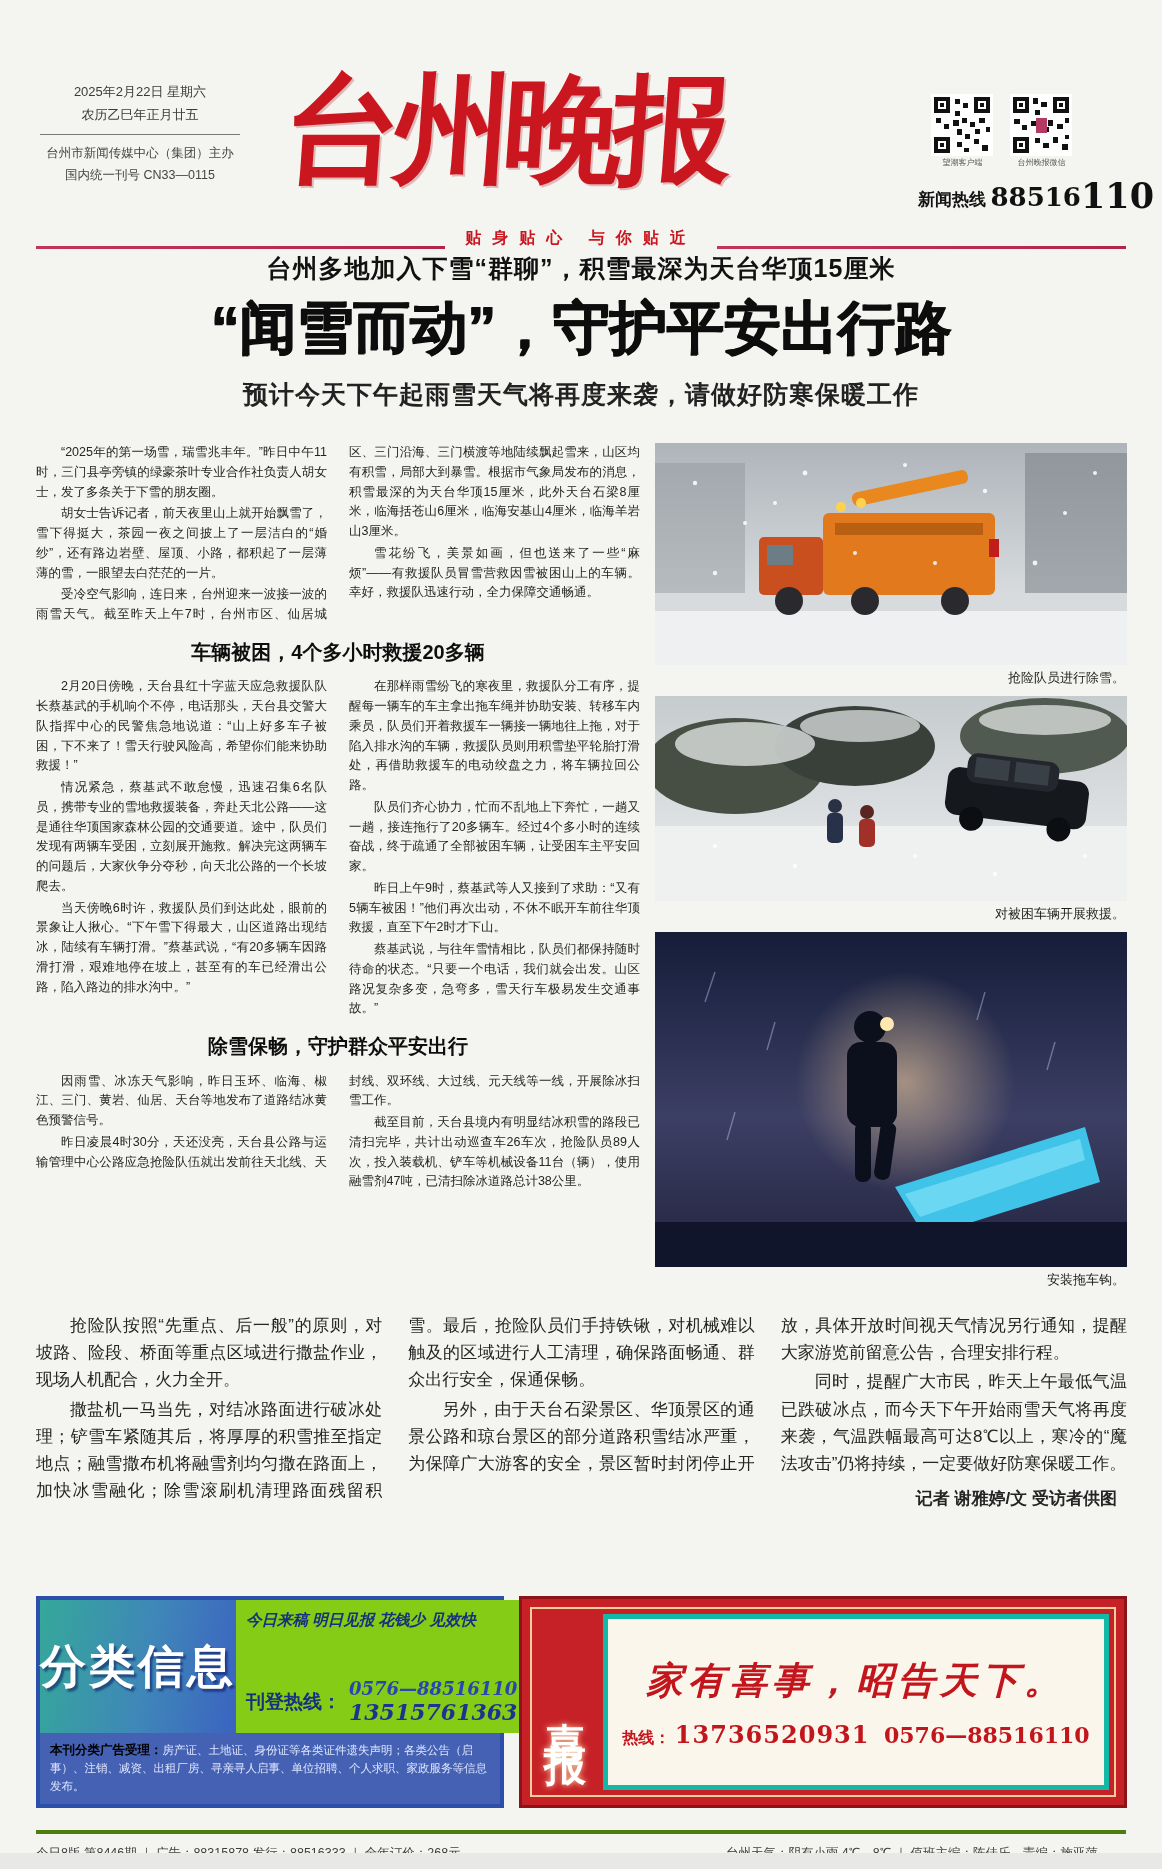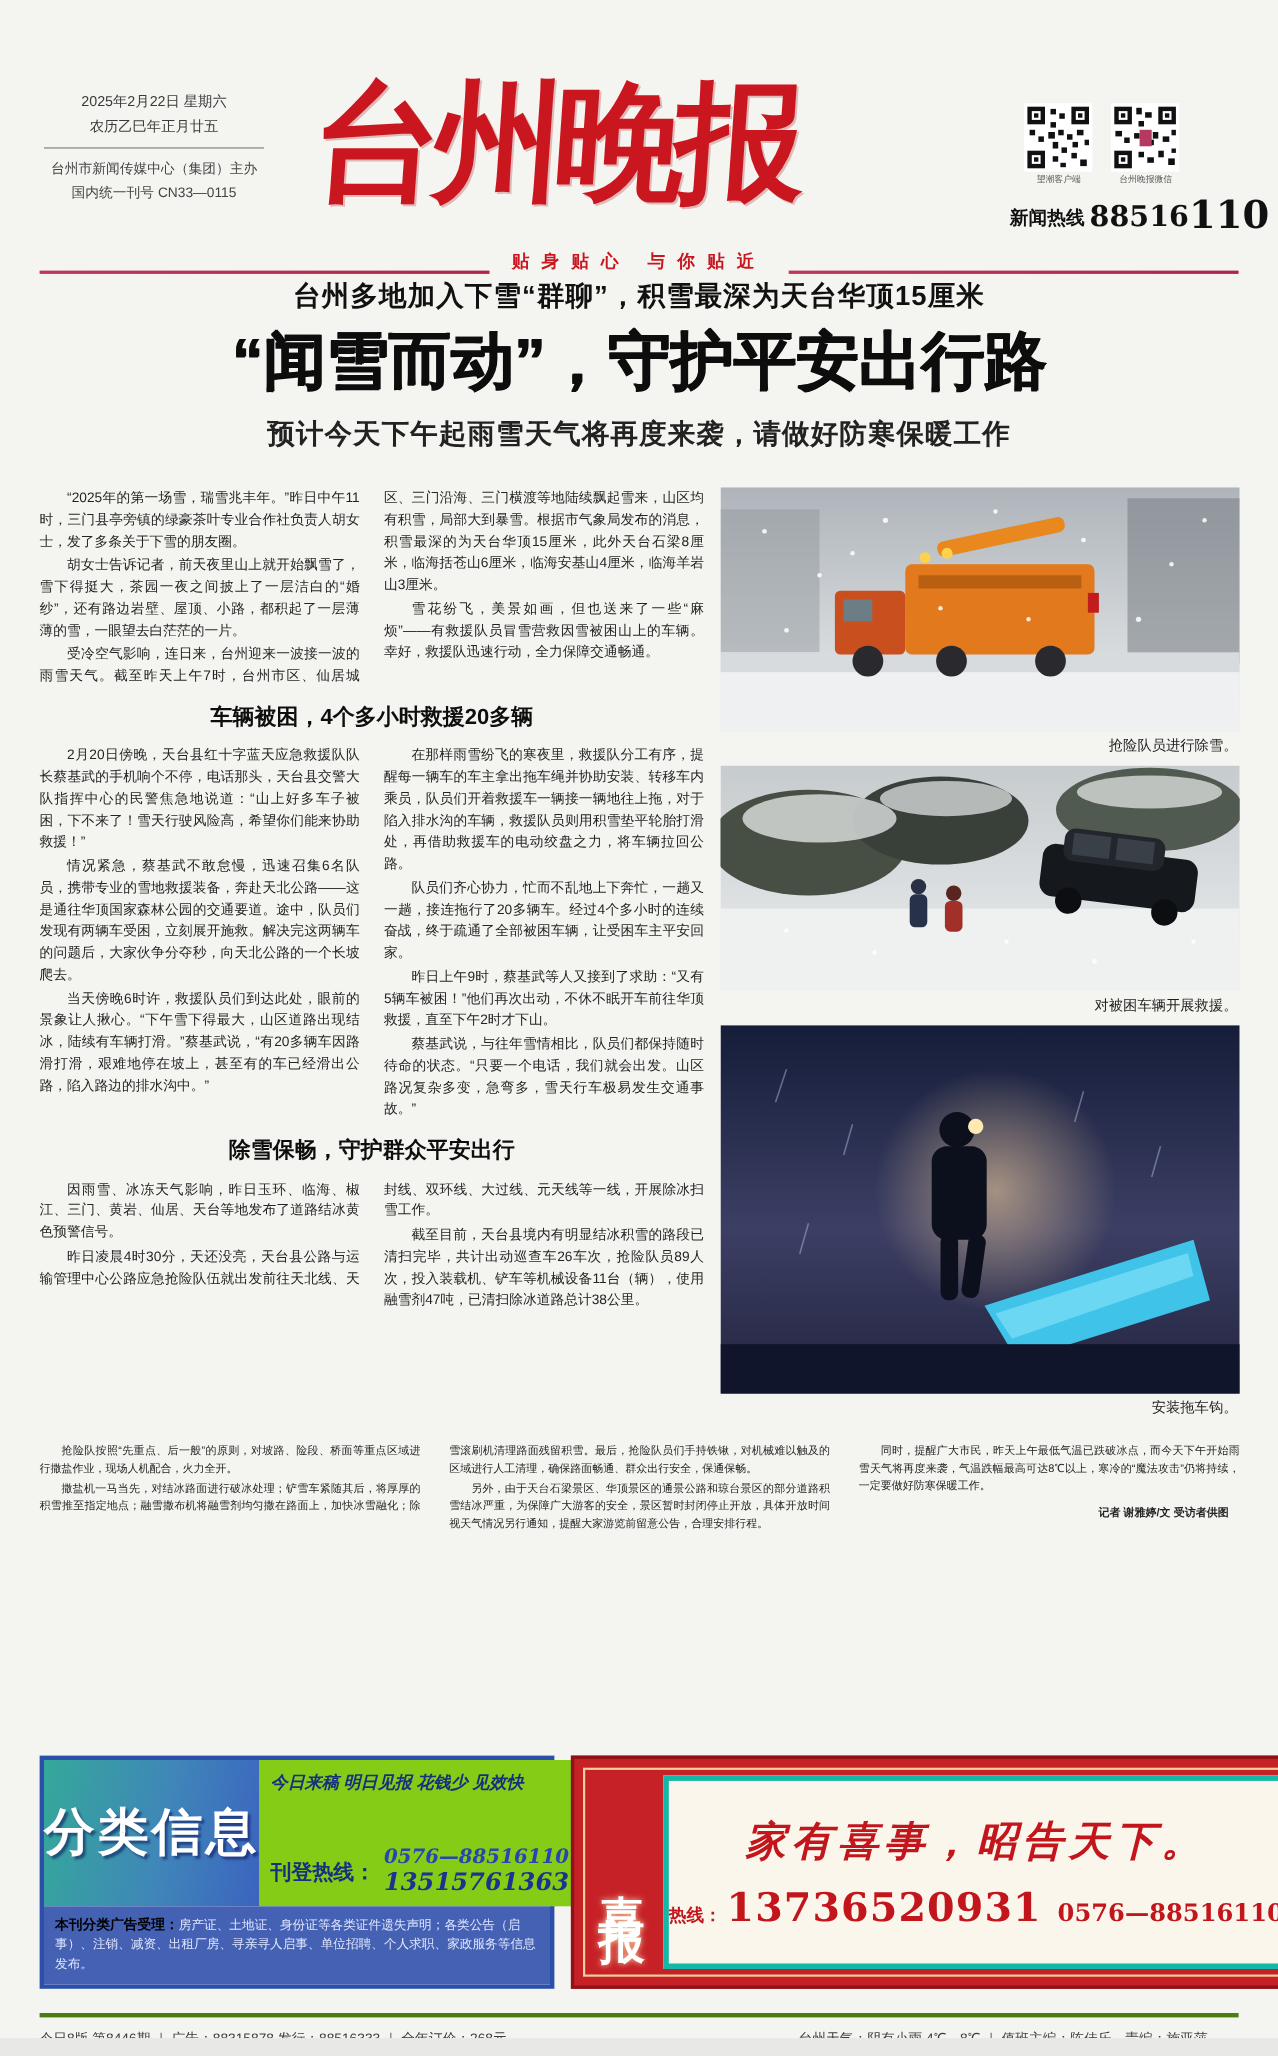--- a/index.html
+++ b/index.html
@@ -70,21 +70,21 @@
   }
   .article-cols p, .bottom-cols p { text-indent: 2em; margin-bottom: 2px; }
   .subhead {
     column-span: all; text-align: center;
     font-size: 20px; font-weight: 800; color: #0e0e0e;
     margin: 12px 0 9px;
   }
   .bottom-cols {
     position: absolute; left: 36px; top: 1312px; width: 1091px; height: 268px;
     column-count: 3; column-gap: 26px;
-    font-size: 10px; line-height: 1.6; text-align: justify; color: #242424;
+    font-size: 17px; line-height: 1.6; text-align: justify; color: #242424;
     overflow: hidden;
   }
   .credit { text-indent: 0 !important; text-align: right; font-weight: bold; padding-right: 10px; margin-top: 8px; }
   
   .photo-stack { position: absolute; left: 655px; top: 443px; width: 472px; }
   .photo-fig { margin-bottom: 6px; }
   .photo-fig svg { display: block; width: 472px; }
   .caption { text-align: right; font-size: 13px; color: #1e1e1e; margin: 4px 2px 9px 0; }
   
   .ads-row { position: absolute; left: 36px; top: 1596px; width: 1091px; height: 212px; display: flex; gap: 15px; }
@@ -117,21 +117,21 @@
   .red-main {
     flex: 1; background: #faf6ec; margin: 5px; border: 5px solid #14b8a6;
     display: flex; flex-direction: column; align-items: center; justify-content: center; gap: 14px;
   }
   .red-headline {
     color: #c3151c; font-size: 37px; font-weight: 900; letter-spacing: 5px;
     font-family: "DejaVu Serif", serif; font-style: italic; white-space: nowrap;
   }
   .red-hotline { color: #c3151c; font-weight: 900; white-space: nowrap; }
   .red-hotline .rl { font-size: 16px; font-family: "DejaVu Serif", serif; }
-  .red-hotline .rp1 { font-size: 36px; font-family: "DejaVu Serif", serif; letter-spacing: 1px; }
+  .red-hotline .rp1 { font-size: 24px; font-family: "DejaVu Serif", serif; letter-spacing: 1px; }
   .red-hotline .rp2 { font-size: 22px; font-family: "DejaVu Serif", serif; margin-left: 10px; }
   
   .footer {
     position: absolute; left: 36px; right: 36px; top: 1830px;
     border-top: 4px solid #4d7c0f; padding-top: 11px;
     display: flex; justify-content: space-between;
     font-size: 12.5px; color: #3d3d3d;
   }
   .footer .f-right { padding-right: 28px; }
 </style>

